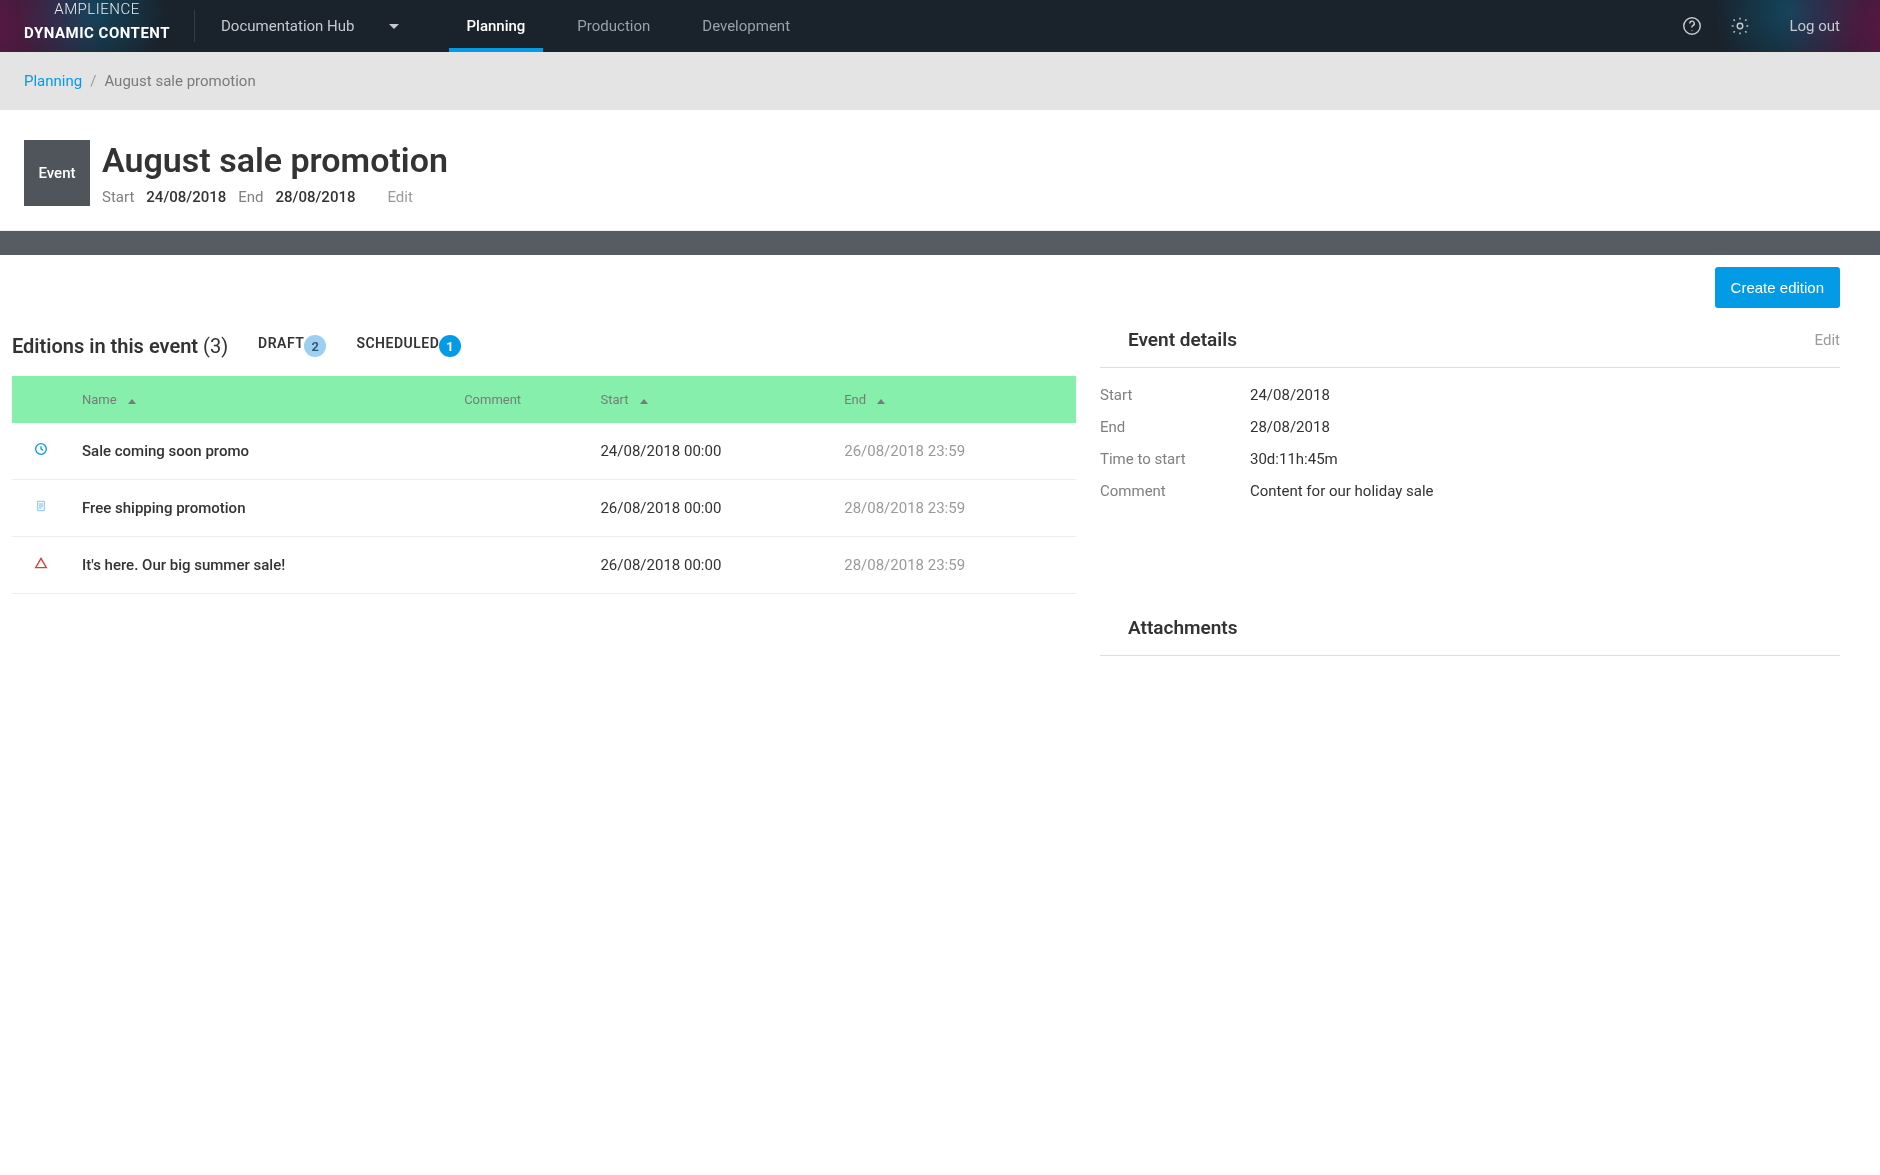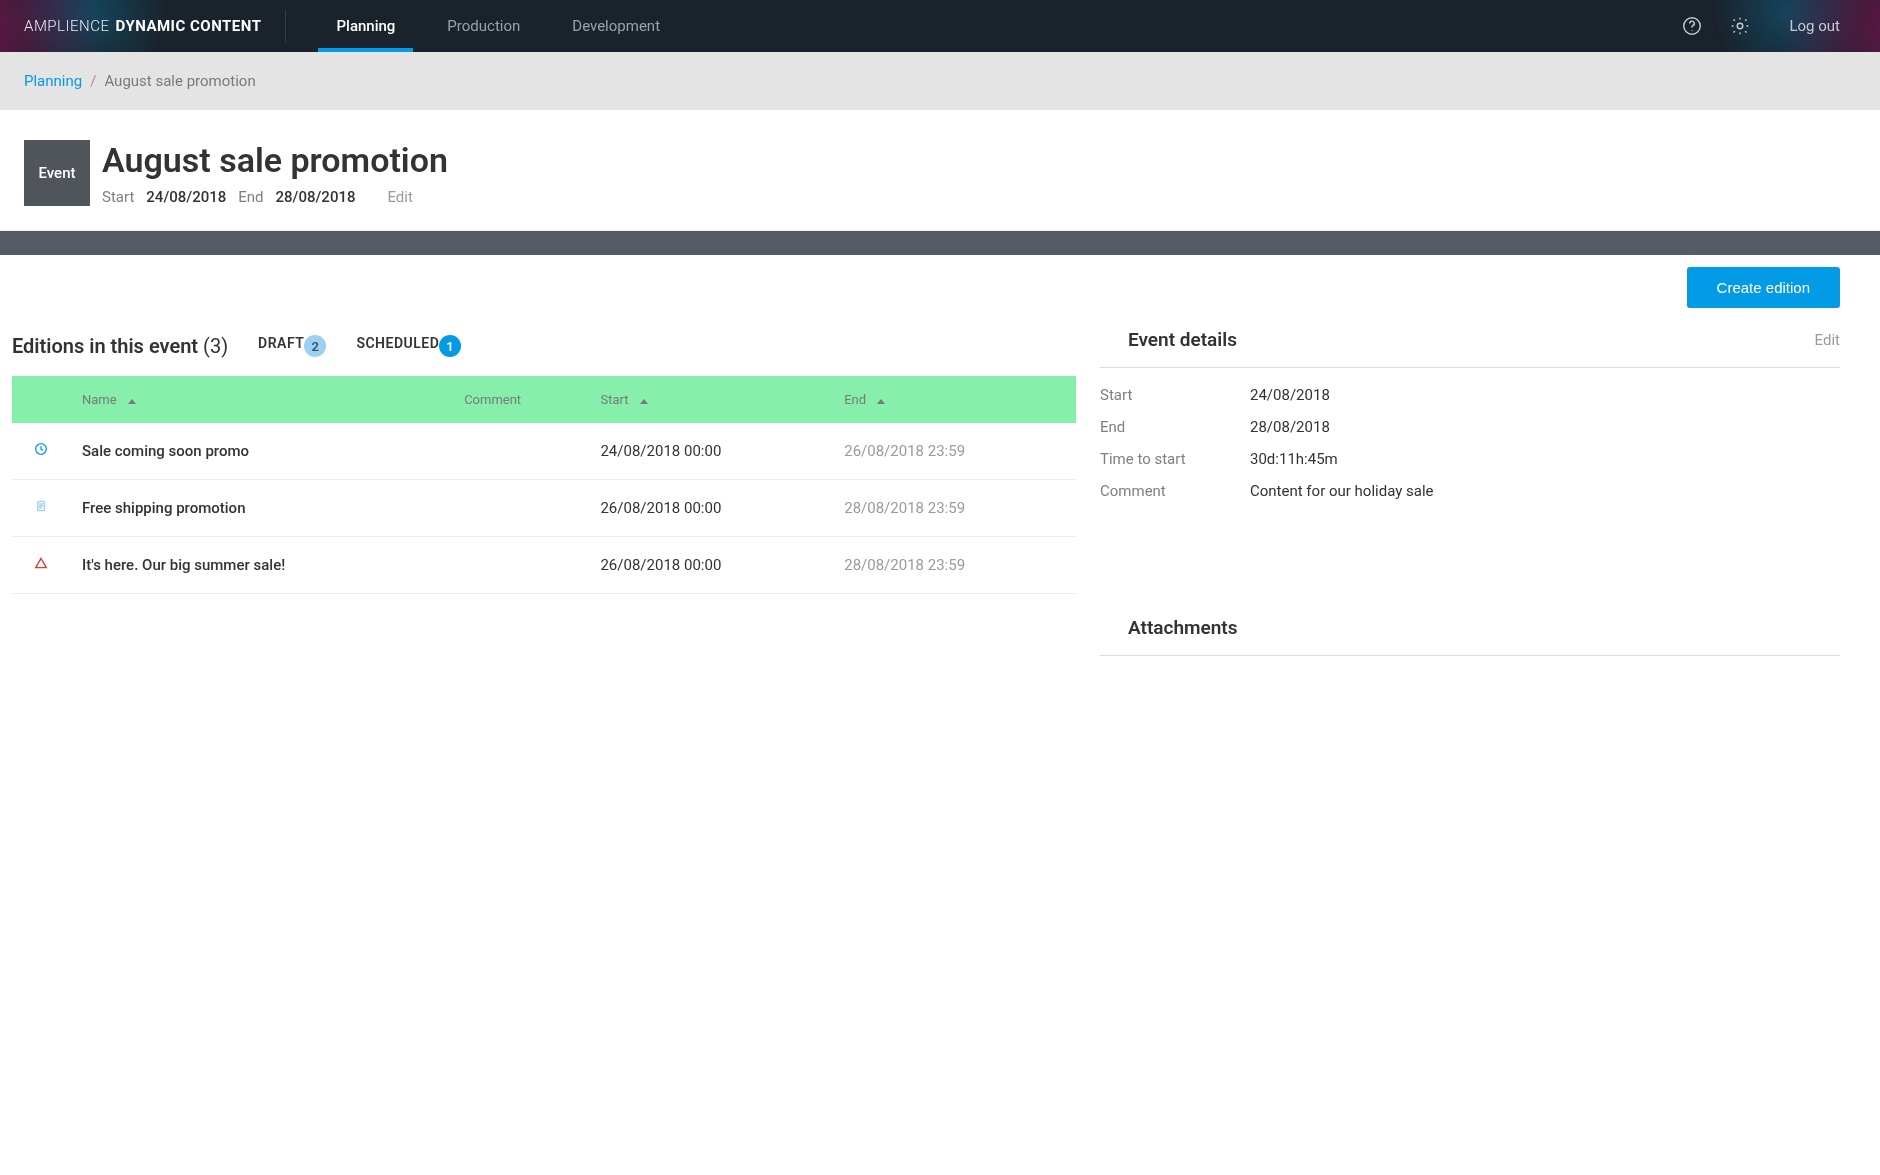--- a/index.html
+++ b/index.html
@@ -40,20 +40,21 @@
       z-index: 1;
       display: flex;
       align-items: center;
       gap: 6px;
       padding: 0 24px;
       height: 100%;
       color: #fff;
       font-size: 15px;
       letter-spacing: 0.5px;
       white-space: nowrap;
+      flex-direction: column;
     }
     .brand-light { font-weight: 300; opacity: 0.9; }
     .brand-bold  { font-weight: 700; }
 
     .vdiv {
       width: 1px;
       height: 60%;
       background: rgba(255,255,255,0.12);
       margin-right: 8px;
     }
@@ -186,21 +187,21 @@
     .action-bar {
       display: flex;
       justify-content: flex-end;
       padding: 12px 40px 10px 40px;
     }
     .btn-primary {
       background: #039be5;
       color: #fff;
       border: none;
       border-radius: 3px;
-      padding: 12px 30px;
+      padding: 12px 16px;
       font-size: 15px;
       cursor: pointer;
       font-weight: 500;
     }
 
     
     .main-grid {
       display: flex;
       gap: 24px;
       padding: 4px 40px 40px 12px;
@@ -299,20 +300,24 @@
 </head>
 <body>
 
 <div class="topnav">
   <div class="brand">
     <span class="brand-light">AMPLIENCE</span>
     <span class="brand-bold">DYNAMIC CONTENT</span>
   </div>
   <div class="vdiv"></div>
 
+  <div class="hub-select">
+    <span>Documentation Hub</span>
+    <span class="caret-down"></span>
+  </div>
 
   <div class="nav-tabs">
     <div class="nav-tab active">
       <span>Planning</span>
     </div>
     <div class="nav-tab">
       <span>Production</span>
     </div>
     <div class="nav-tab">
       <span>Development</span>

